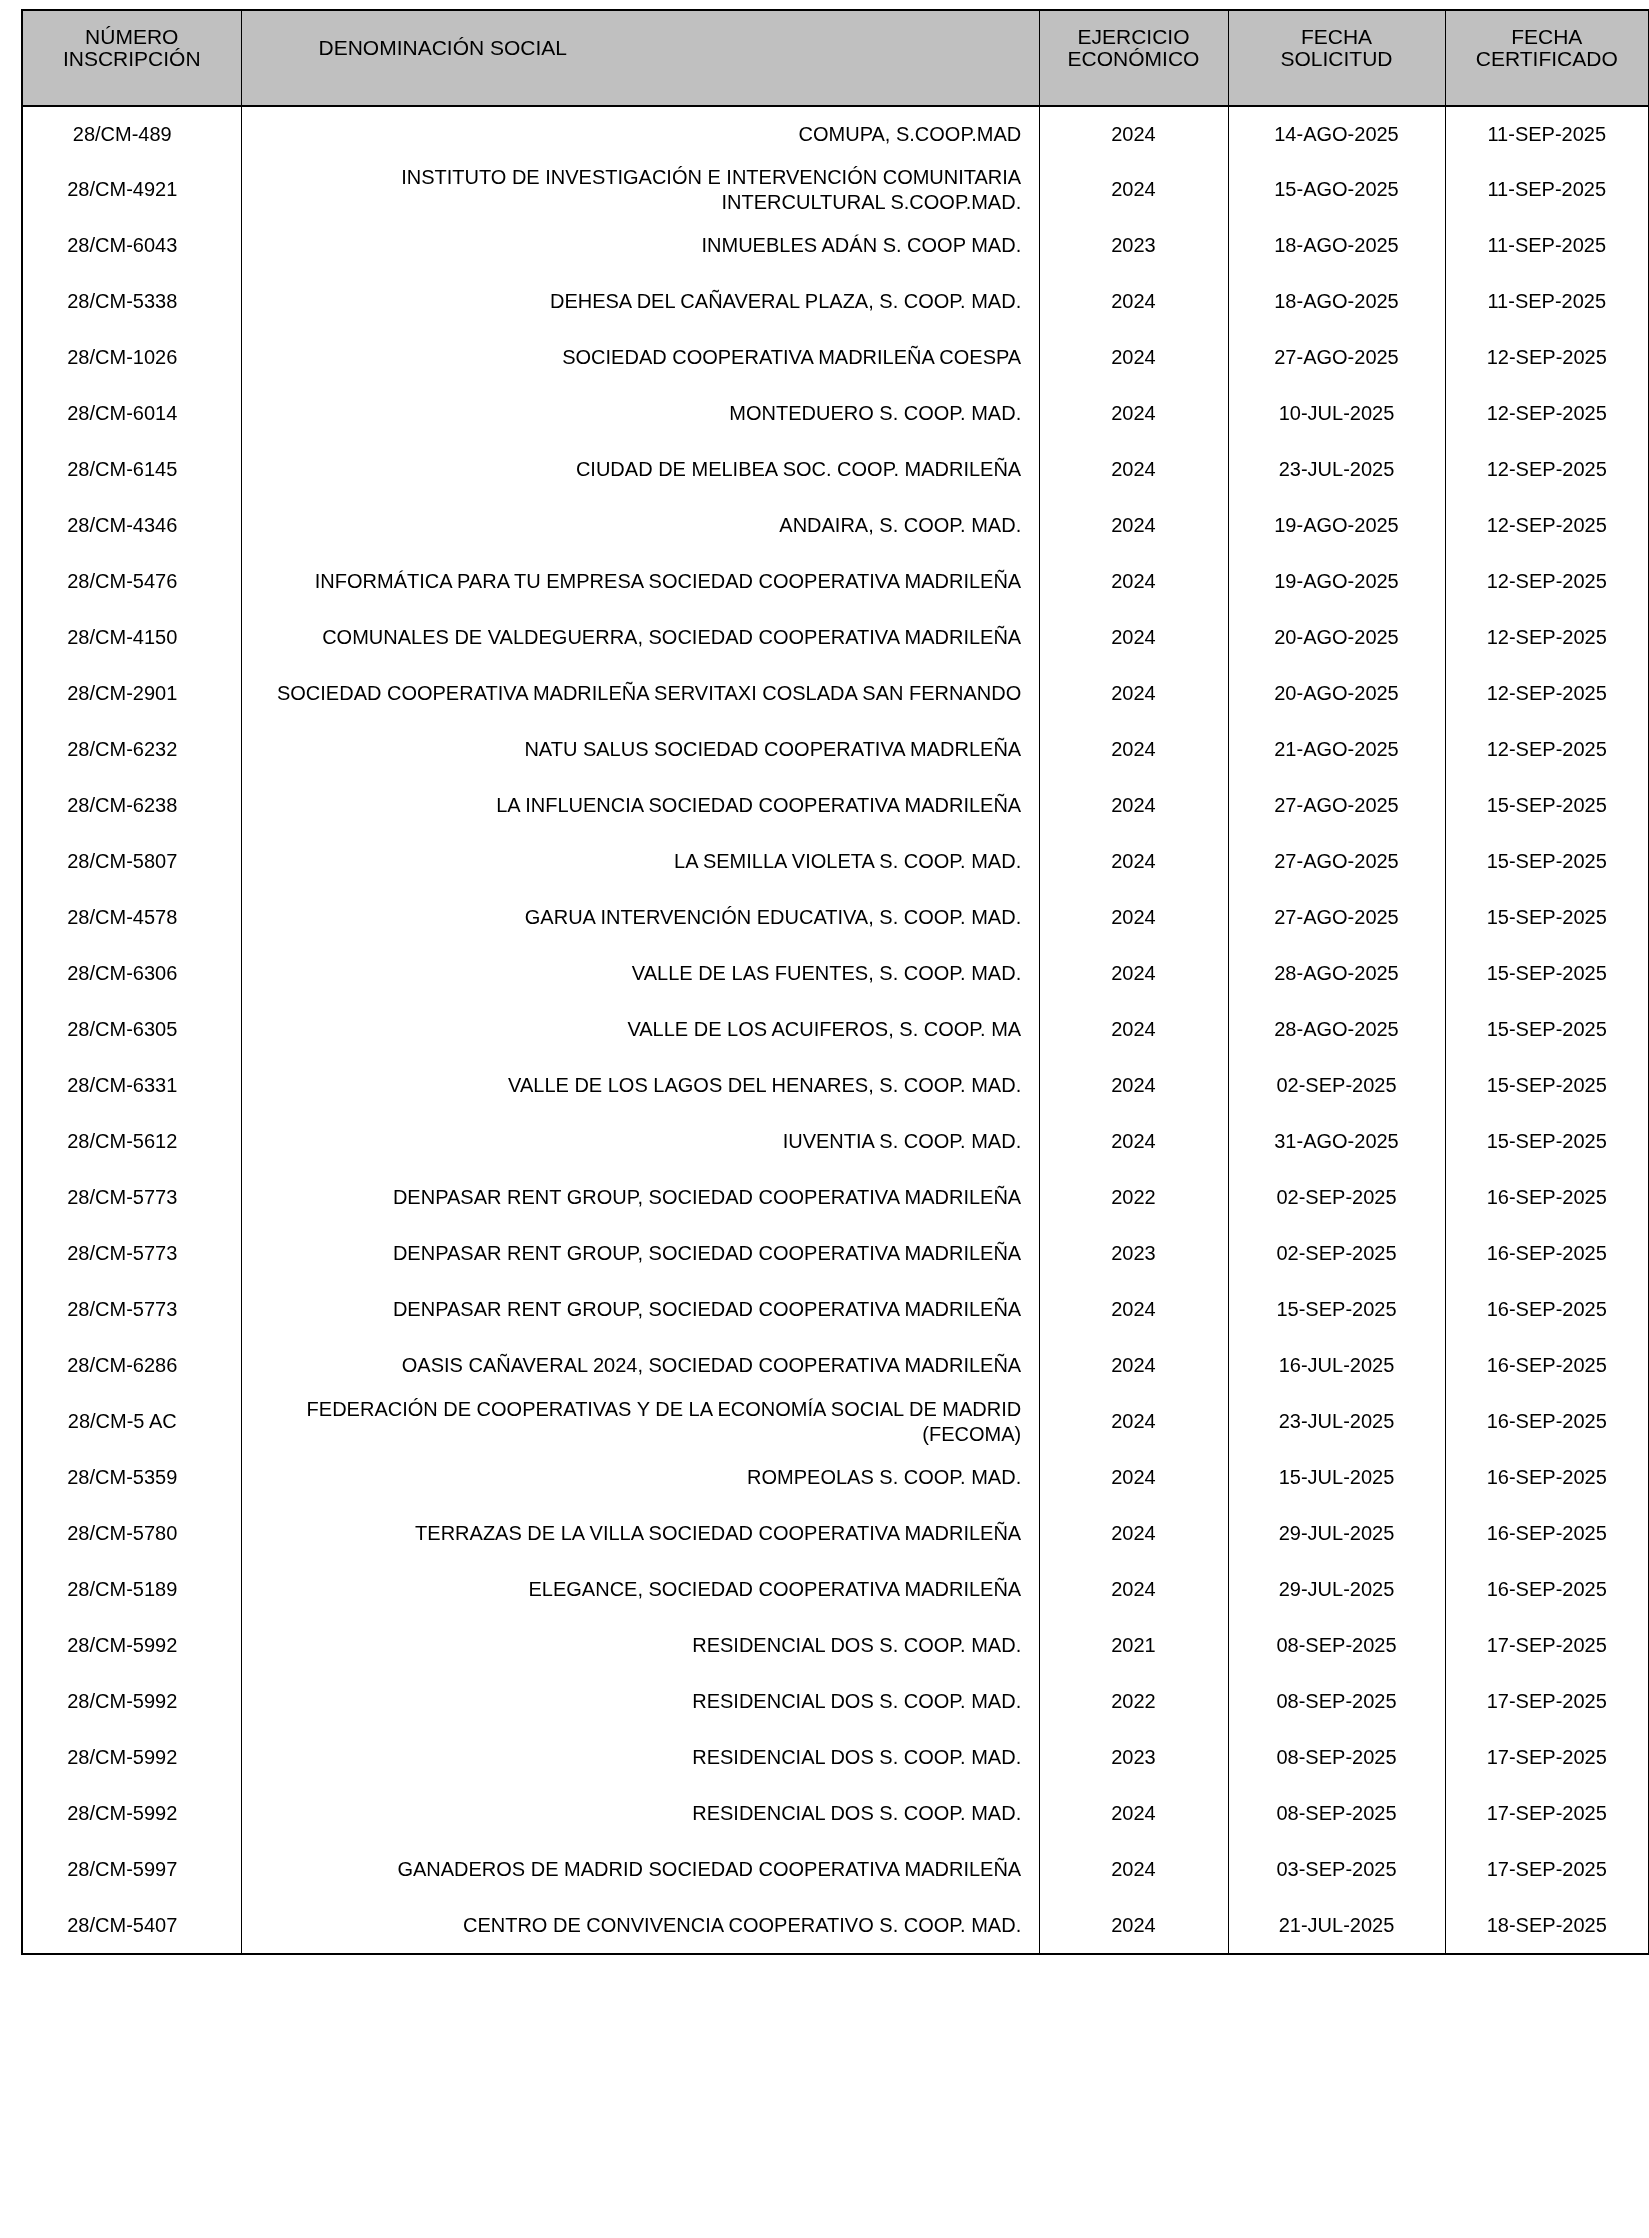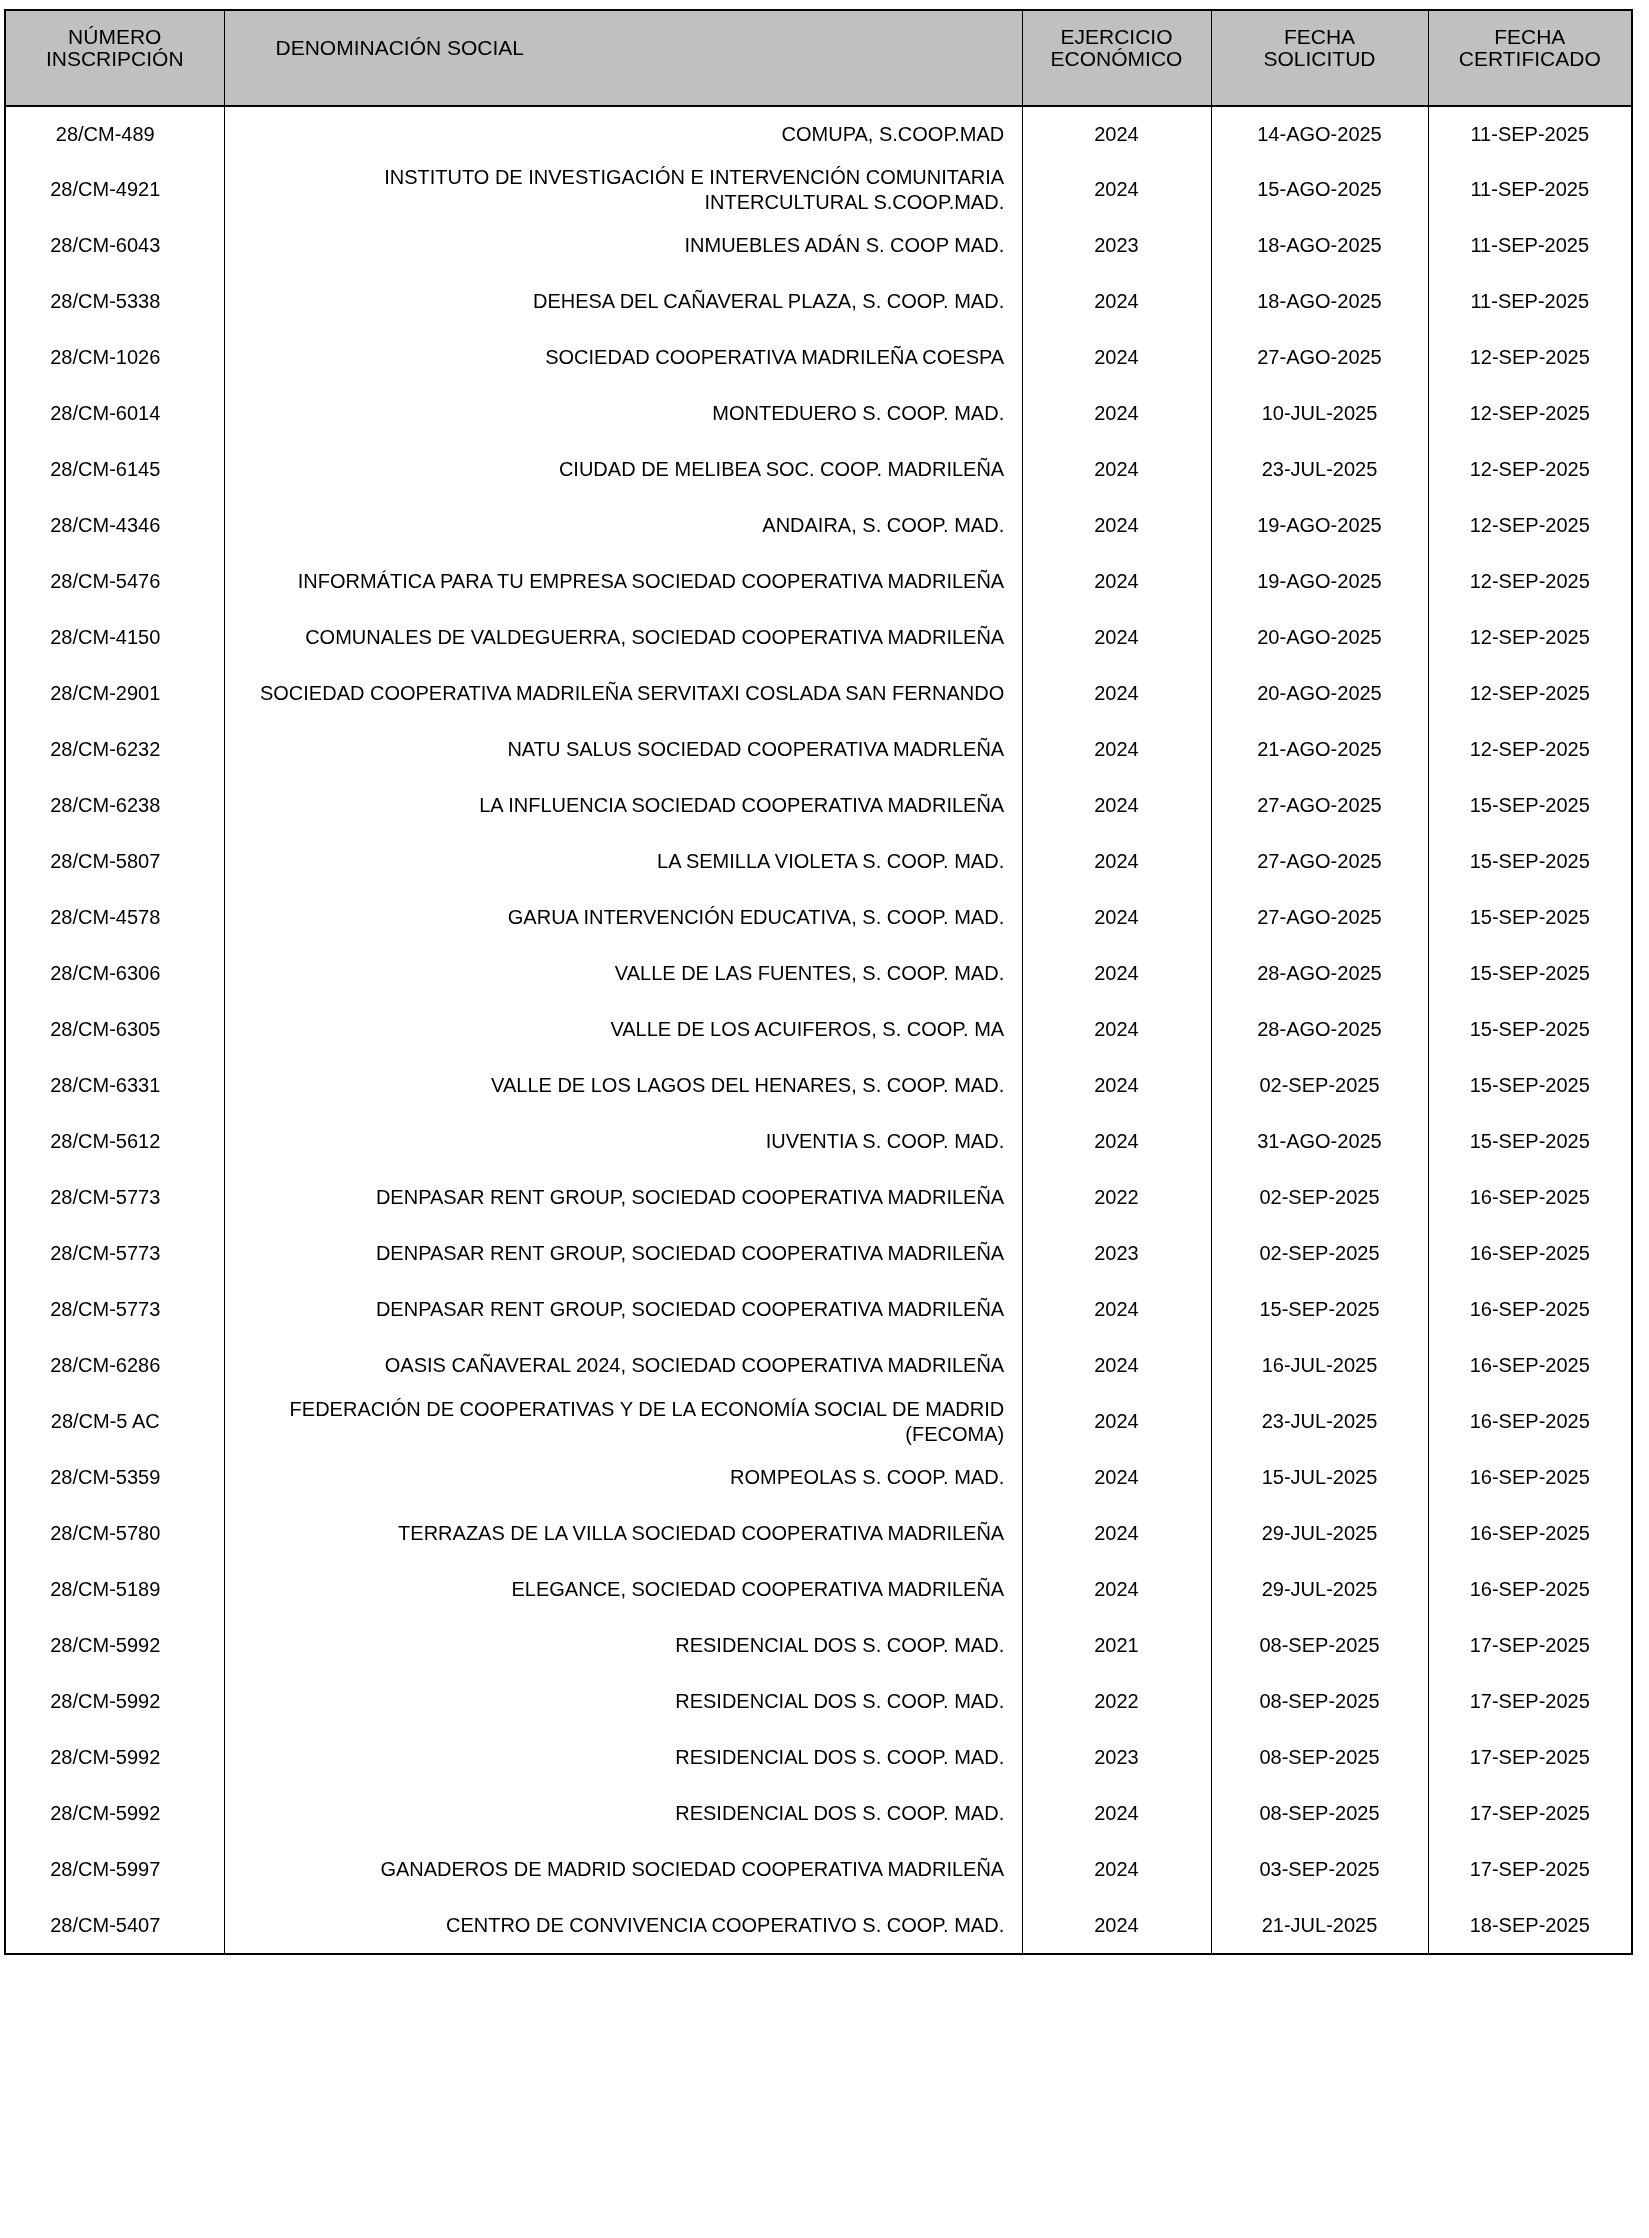--- a/index.html
+++ b/index.html
@@ -9,21 +9,21 @@
   }
   body {
     width: 1649px;
     height: 2239px;
     position: relative;
     font-family: "Liberation Sans", "DejaVu Sans", sans-serif;
     color: #000000;
   }
   table.registry {
     position: absolute;
-    left: 4px;
+    left: 21px;
     top: 8.7px;
     width: 1626px;
     border-collapse: collapse;
     table-layout: fixed;
     border: 2.2px solid #000000;
   }
   col.w1 { width: 219px; }
   col.w2 { width: 798px; }
   col.w3 { width: 189px; }
   col.w4 { width: 217px; }
@@ -39,21 +39,21 @@
     line-height: 22.4px;
     vertical-align: middle;
     padding: 0 0 19px 0;
     border-left: 1.4px solid #000000;
     border-right: 1.4px solid #000000;
     border-bottom: 2.2px solid #000000;
     text-align: center;
   }
   th.c2 {
     text-align: left;
-    padding-left: 51px;
+    padding-left: 77px;
   }
   th .hl { display: block; }
 
   tbody tr {
     height: 56px;
   }
   td {
     font-size: 20px;
     line-height: 24.6px;
     vertical-align: middle;

